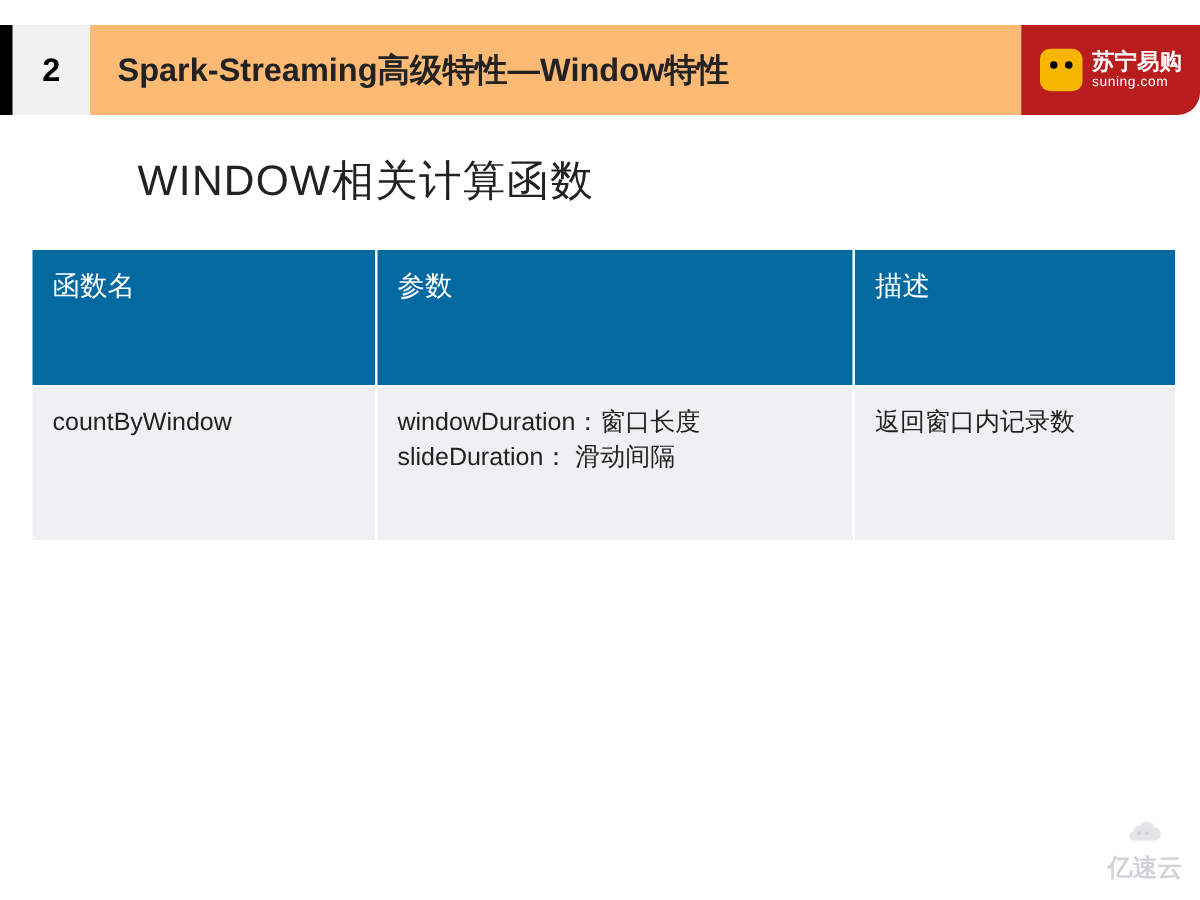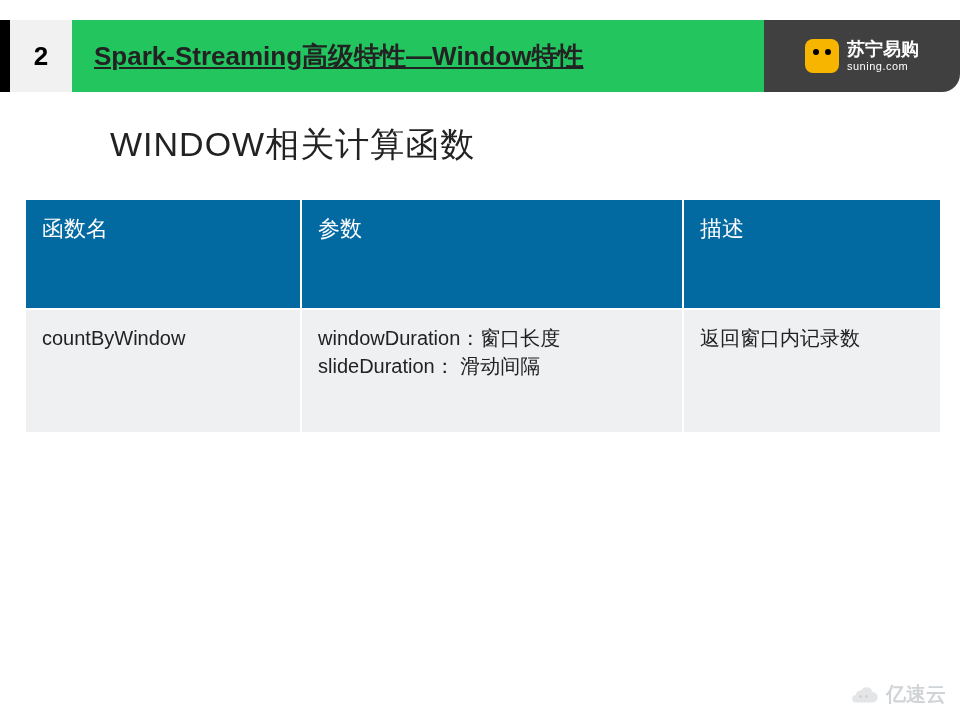--- a/index.html
+++ b/index.html
@@ -23,32 +23,31 @@
       display: flex;
       align-items: center;
       justify-content: center;
       font-size: 26px;
       font-weight: bold;
       color: #000;
       border-left: 10px solid #000;
     }
     .title-bar {
       flex: 1;
-      background: #22c55e;
+      background: #fdba74;
       display: flex;
       align-items: center;
       padding-left: 22px;
       font-size: 26px;
       font-weight: bold;
       color: #222;
-      text-decoration: underline;
     }
     .brand {
-      width: 196px;
-      background: #404040;
+      width: 143px;
+      background: #b91c1c;
       display: flex;
       align-items: center;
       justify-content: center;
       gap: 8px;
       border-bottom-right-radius: 18px;
     }
     .brand-icon {
       width: 34px;
       height: 34px;
       background: #f7b500;
@@ -117,20 +116,21 @@
       position: absolute;
       right: 14px;
       bottom: 12px;
       display: flex;
       align-items: center;
       gap: 6px;
       opacity: 0.28;
       color: #5b6770;
       font-size: 20px;
       font-weight: bold;
+      flex-direction: column;
     }
     .wm-icon {
       width: 30px;
       height: 20px;
       position: relative;
     }
     .wm-icon svg { width: 100%; height: 100%; }
   </style>
 </head>
 <body>

